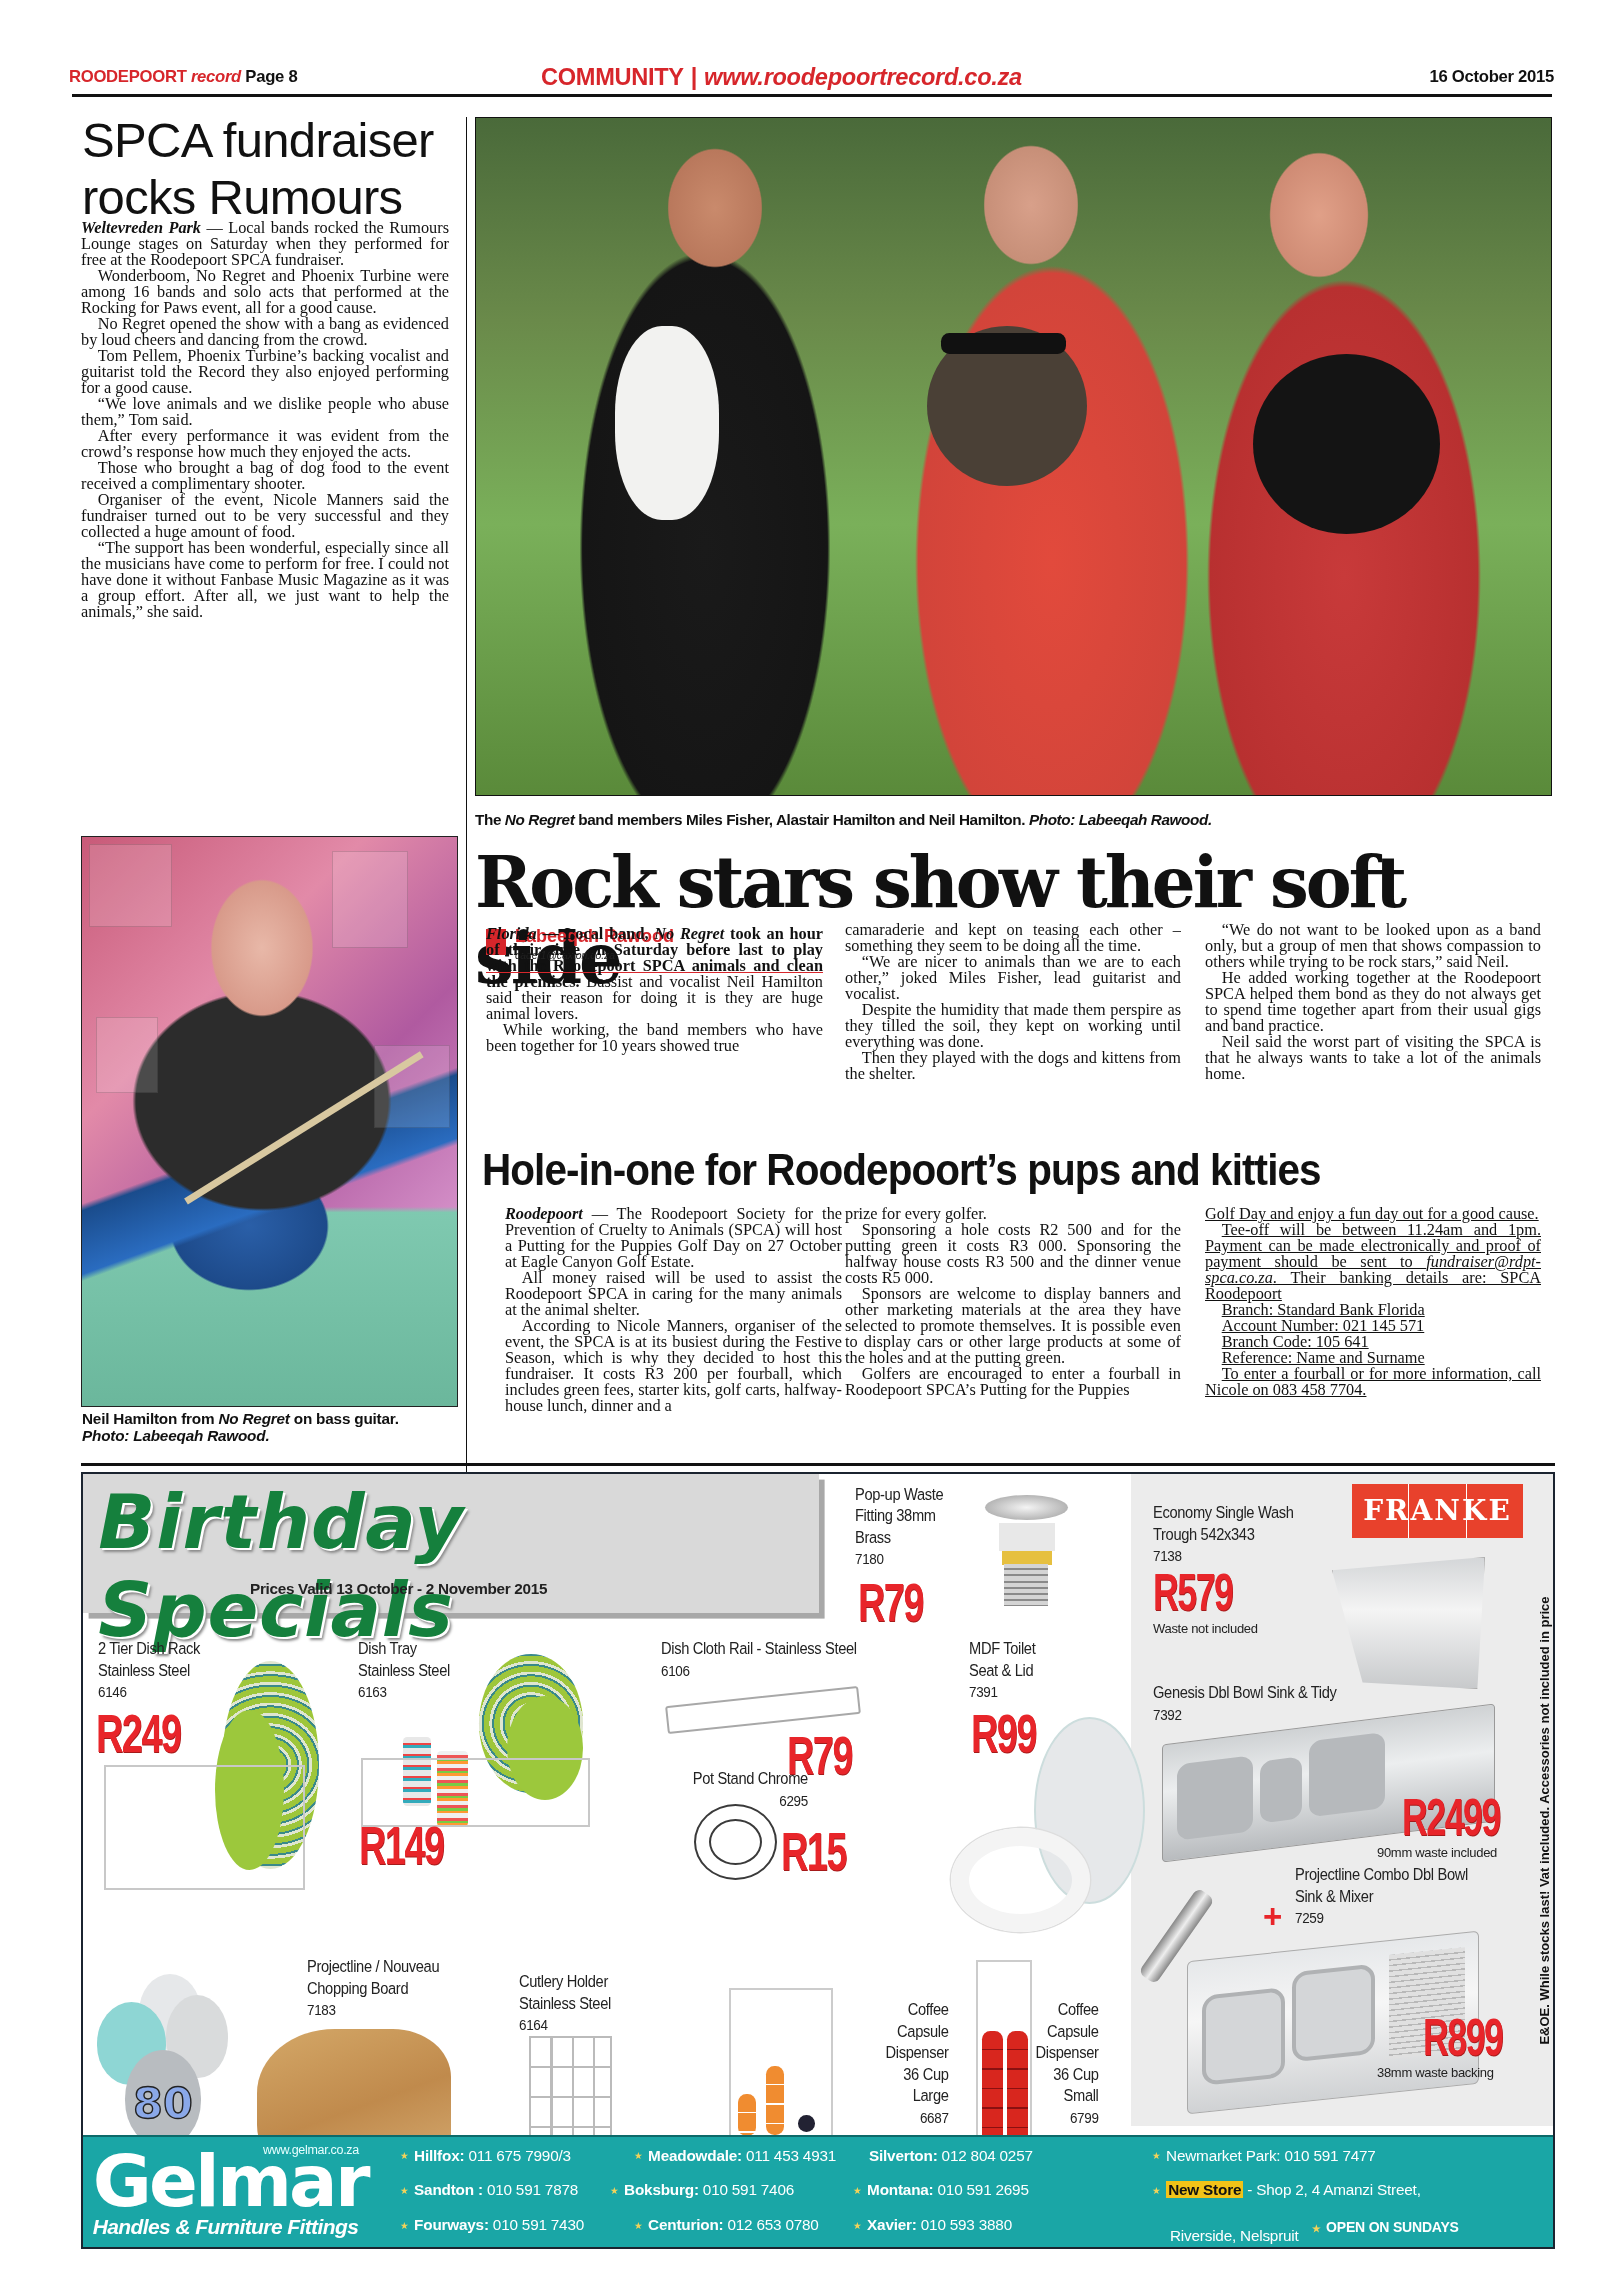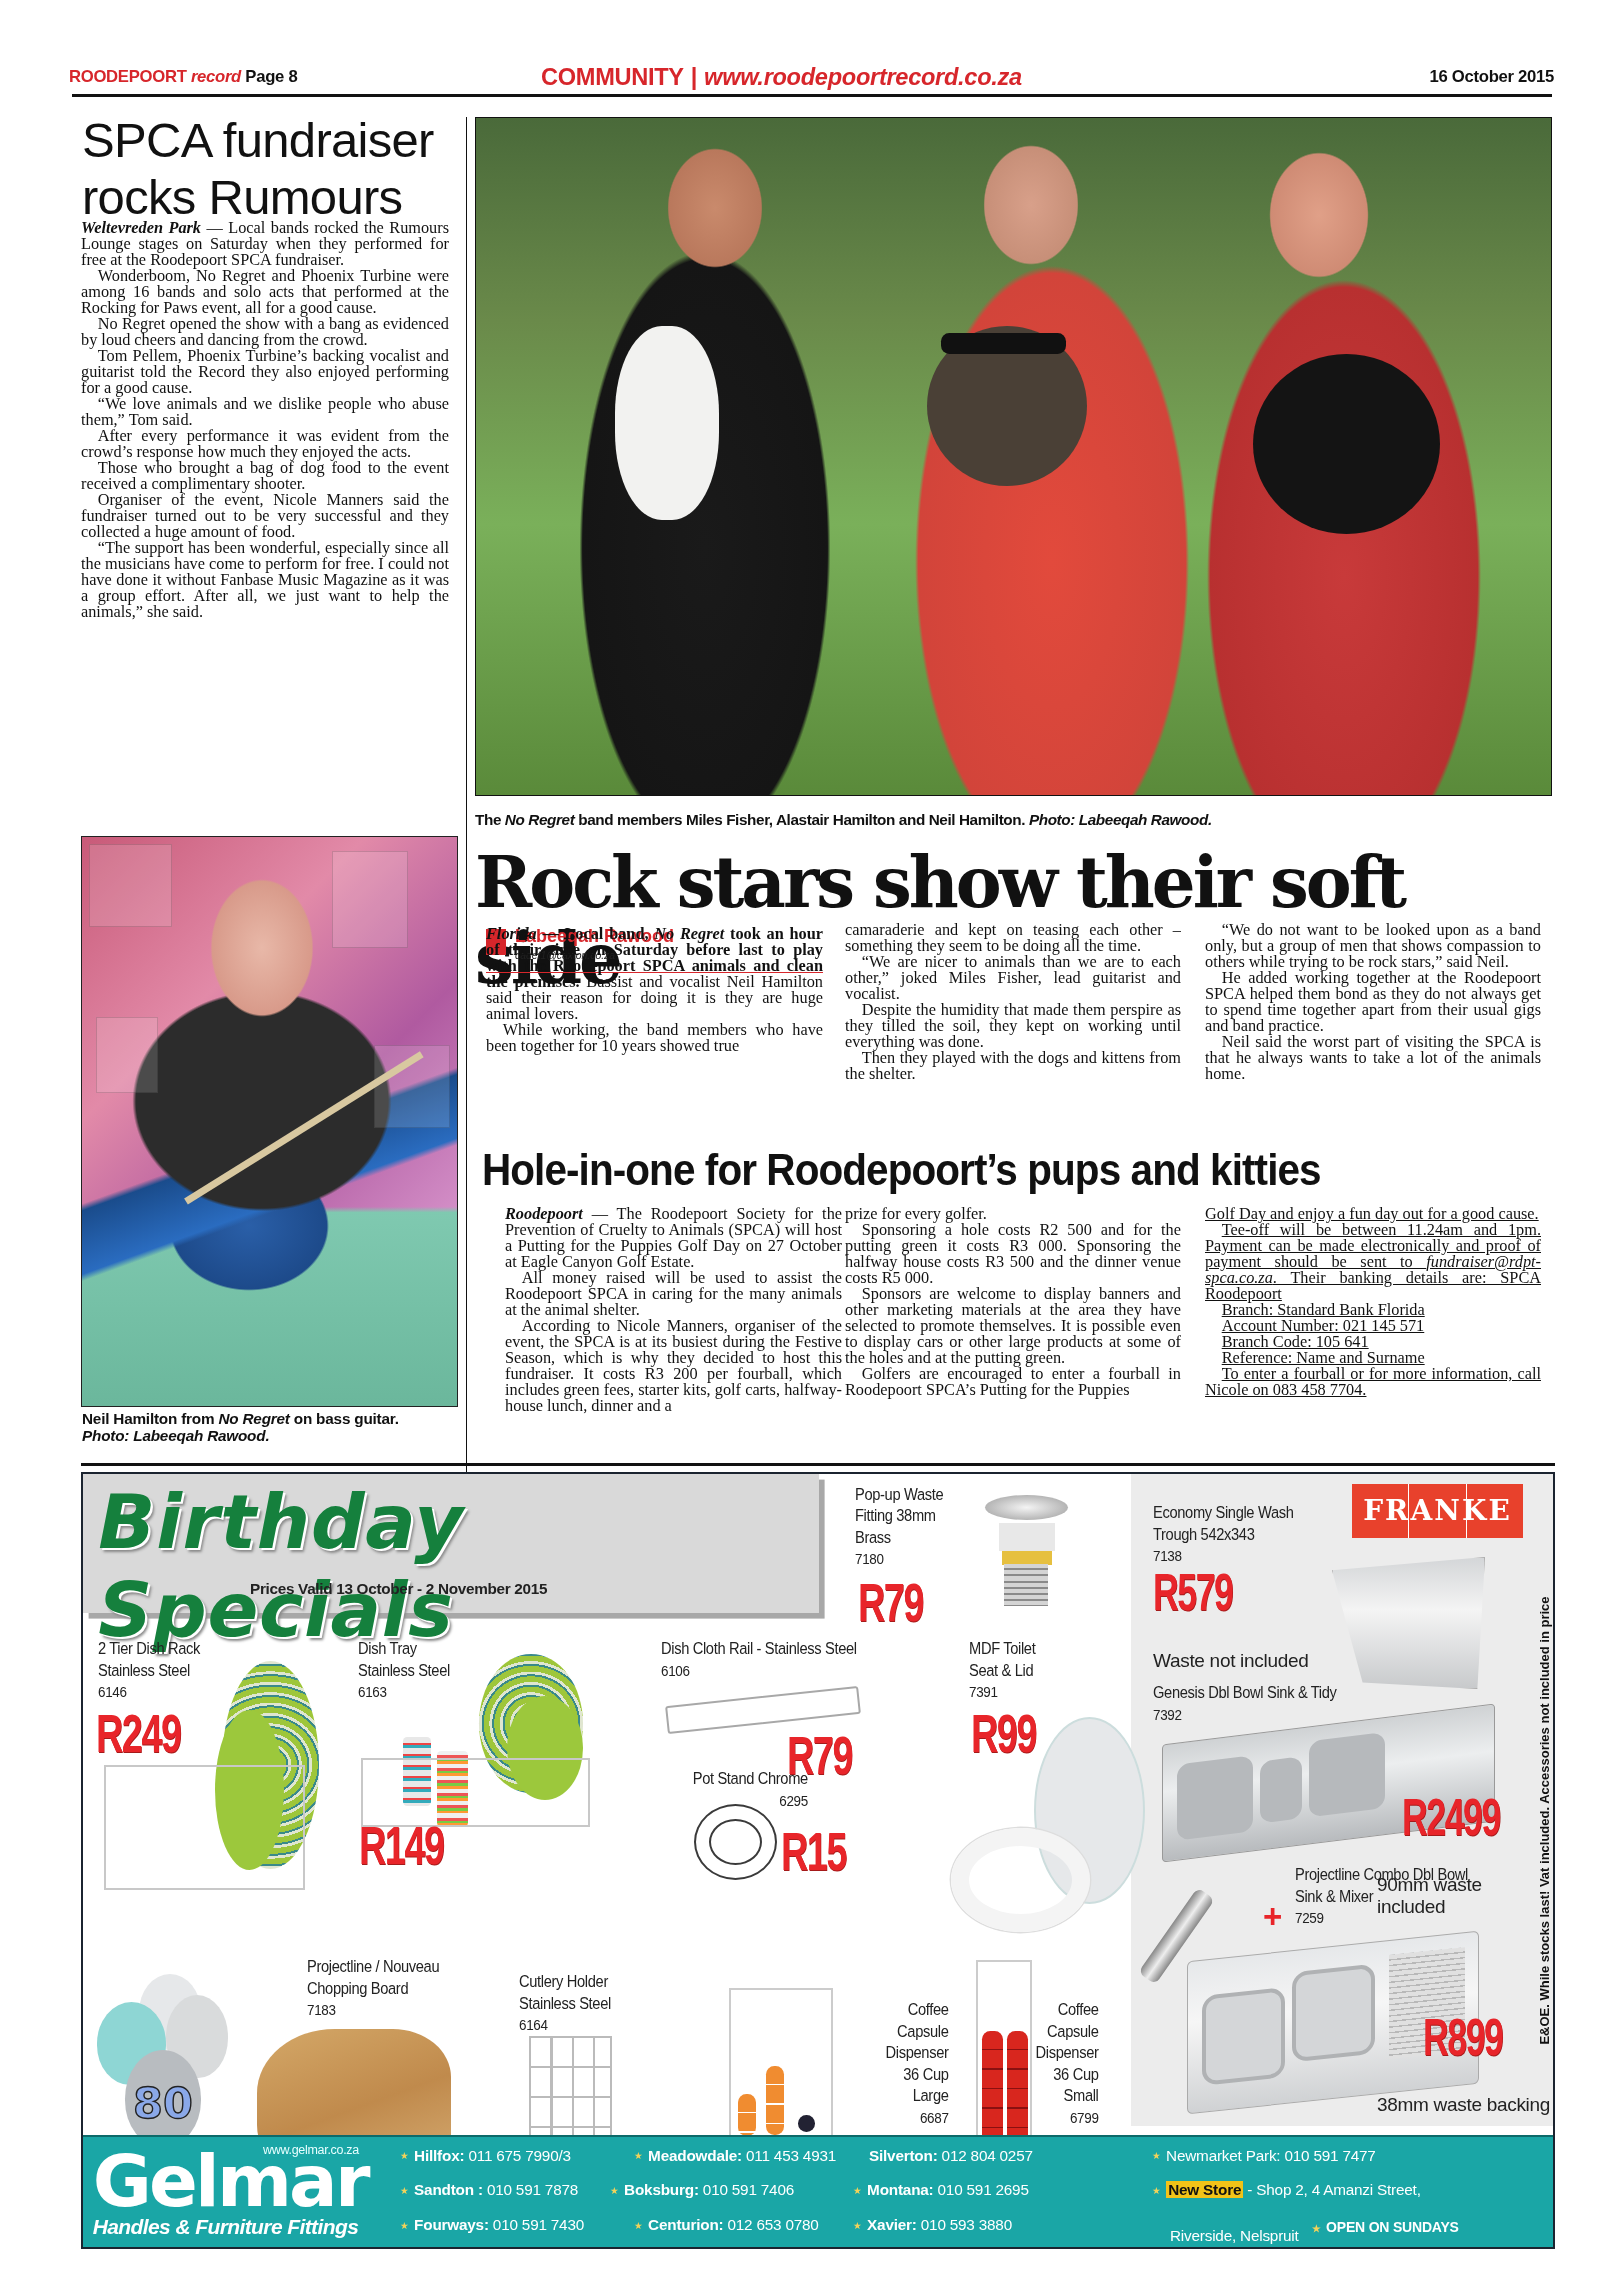--- a/index.html
+++ b/index.html
@@ -78,21 +78,21 @@
   
   .ad { position: absolute; left: 81px; top: 1472px; width: 1474px; height: 777px; border: 2.8px solid #1b2430; background: #fff; overflow: hidden; font-family: "Liberation Sans", sans-serif; }
   .ad-banner { position: absolute; left: 0; top: 0; width: 736px; height: 139px; background: #d9d9d9; box-shadow: 5.6px 5.6px 0 #a8a8a8; }
   .ad-title { position: absolute; left: 15.3px; top: 4.2px; font-family: "DejaVu Sans", sans-serif; font-style: italic; font-weight: bold; font-size: 75px; color: #15803d; letter-spacing: 0.7px; text-shadow: 2.1px 2.1px 0 #fff, 3.5px 3.5px 2.8px #888; }
   .ad-valid { position: absolute; left: 167px; top: 106px; font-weight: bold; font-size: 15.3px; color: #222; letter-spacing: -0.3px; }
   .ad-rightpanel { position: absolute; left: 1048px; top: 0; width: 423px; height: 652px; background: #ececec; }
   .prod { position: absolute; font-size: 16.7px; line-height: 21.5px; color: #222; letter-spacing: -0.4px; transform: scaleX(0.88); transform-origin: left top; }
   .prod.right { text-align: right; transform-origin: right top; }
   .prod .code { font-size: 15.3px; }
   .price { position: absolute; font-family: "Liberation Sans", sans-serif; font-weight: bold; color: #e8252a; letter-spacing: -2.1px; transform: scaleX(0.7); transform-origin: left top; text-shadow: 0.7px 0.7px 0 #a51a1a; }
-  .note { position: absolute; font-size: 19px; color: #222; letter-spacing: -0.3px; margin-top: 29px; }
+  .note { position: absolute; font-size: 13px; color: #222; letter-spacing: -0.3px; }
   .franke { position: absolute; left: 1269px; top: 9.7px; width: 171px; height: 54px; background: #e8412c; display: flex; }
   .franke span { flex: 1; border-right: 1.4px solid #fff; color: #fff; font-family: "DejaVu Serif", serif; font-weight: bold; font-size: 23.6px; display: flex; align-items: center; justify-content: center; letter-spacing: 0.7px; }
   .franke span:last-child { border-right: none; }
   .franke-text { position: absolute; left: 1269px; top: 9.7px; width: 171px; height: 54px; color: #fff; font-family: "DejaVu Serif", serif; font-weight: bold; font-size: 28px; text-align: center; line-height: 54px; letter-spacing: 2.1px; }
   .disclaimer { position: absolute; left: 1454px; top: 76px; width: 21px; height: 541px; }
   .disclaimer span { position: absolute; left: 0; top: 541px; transform: rotate(-90deg); transform-origin: left top; white-space: nowrap; font-weight: bold; font-size: 13px; color: #111; width: 541px; text-align: center; }
 
   
   .img { position: absolute; }
   .plate { position: absolute; border-radius: 50%; }

